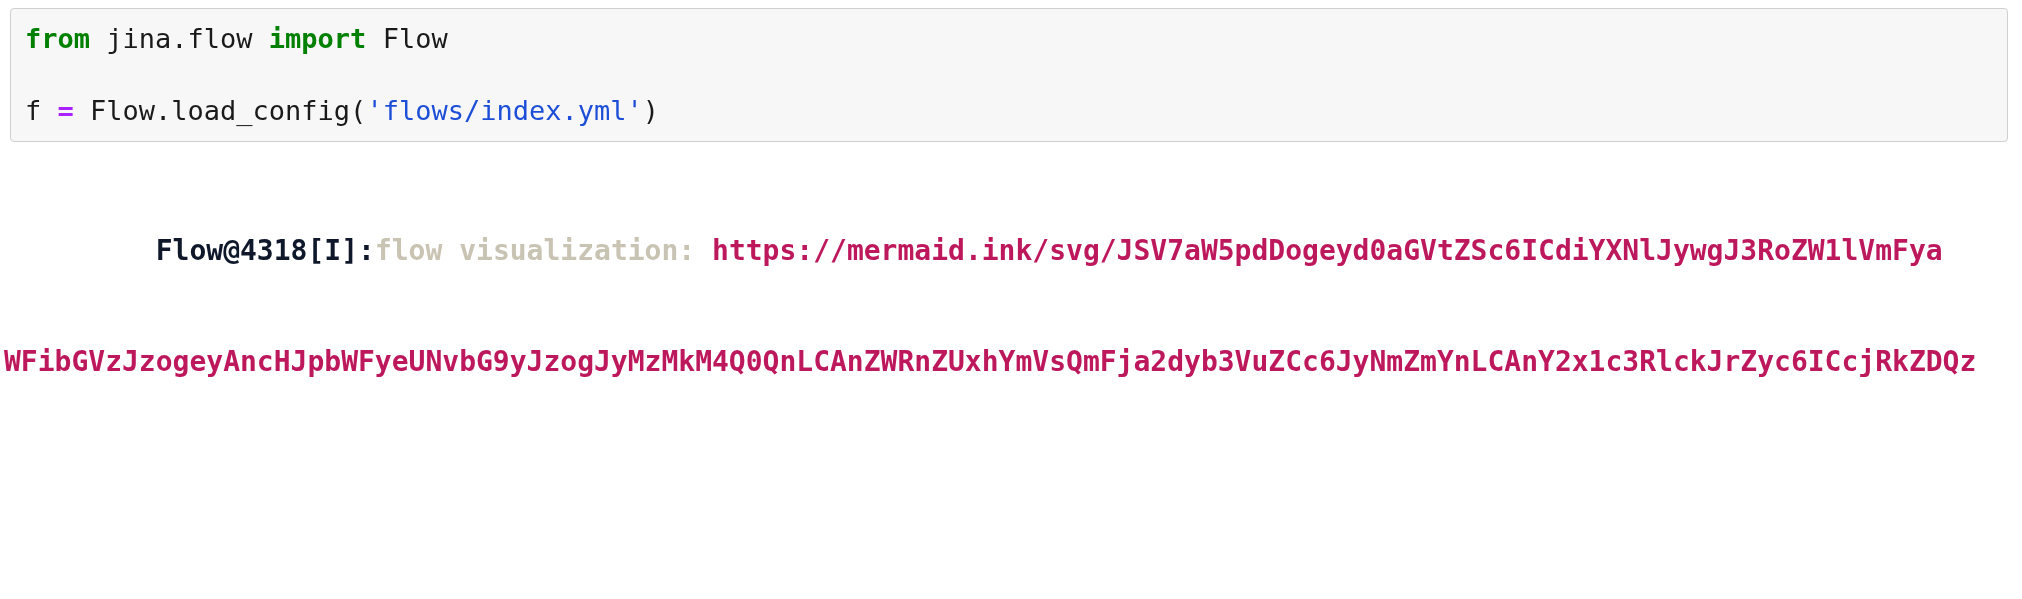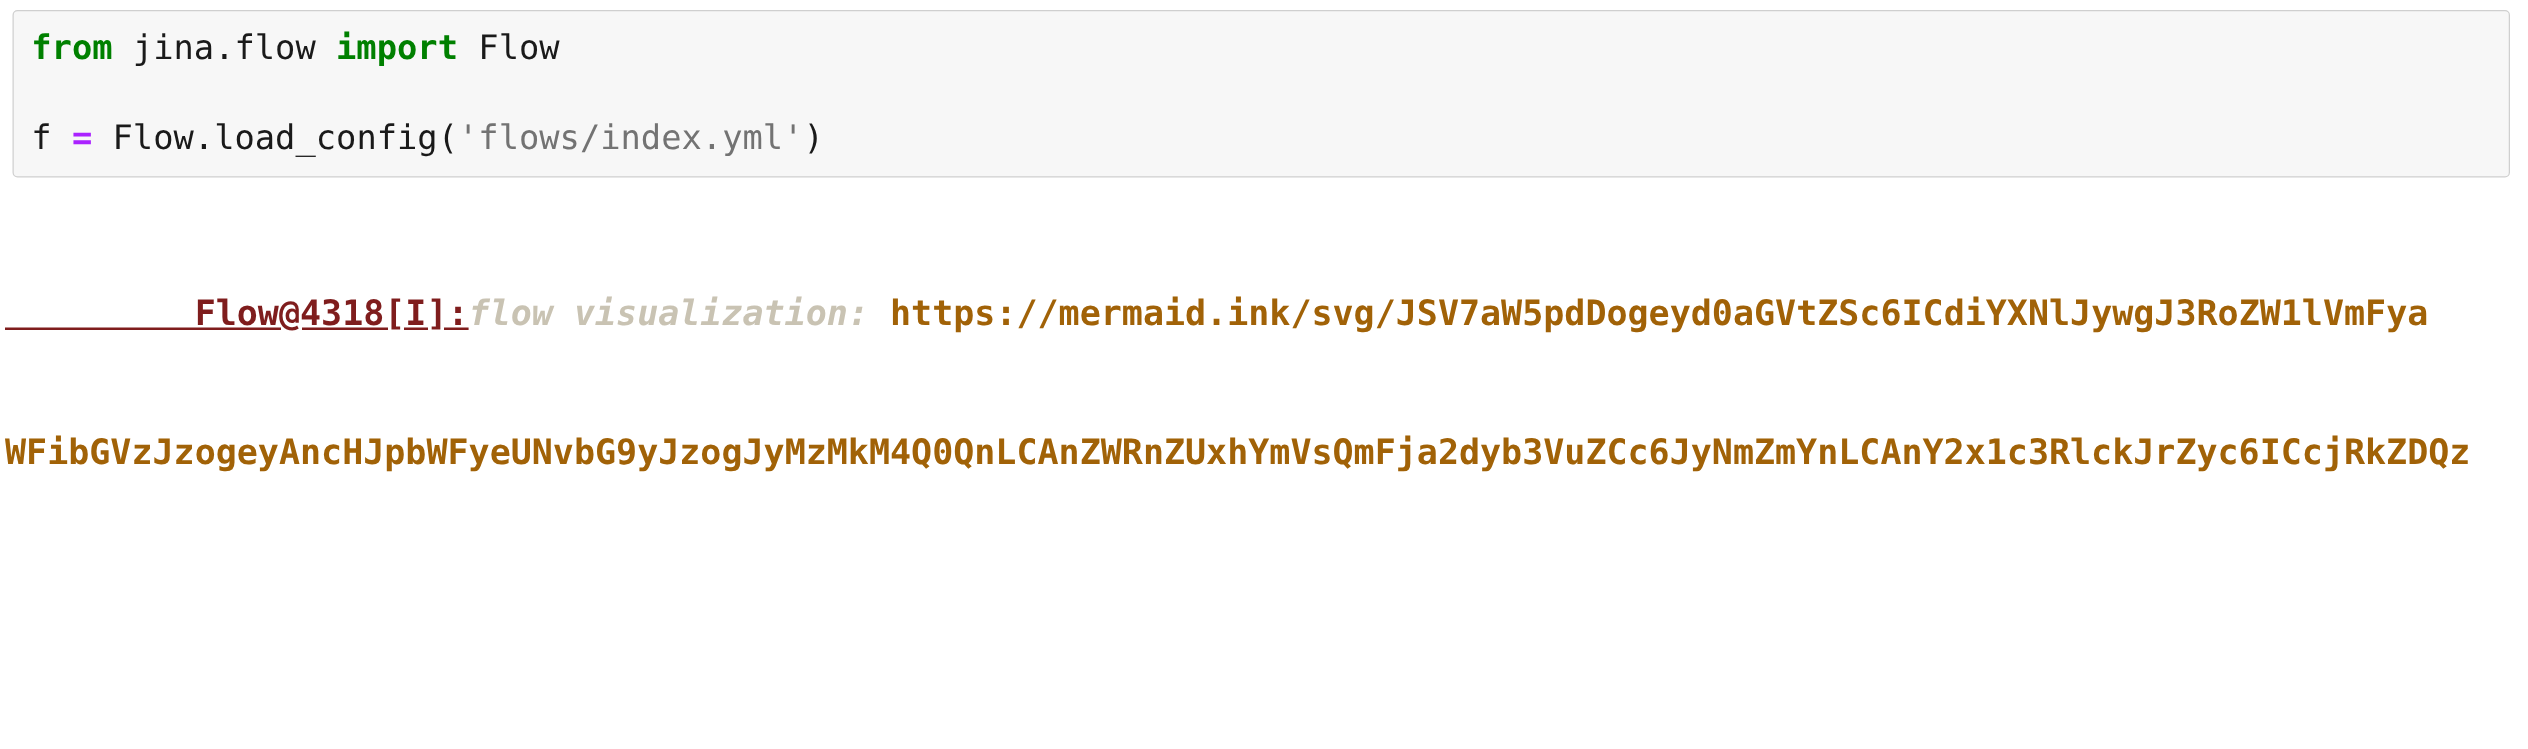--- a/index.html
+++ b/index.html
@@ -16,35 +16,35 @@
   }
   .code-line {
     font-family:"DejaVu Sans Mono", monospace;
     font-size:27px;
     line-height:36px;
     color:#1a1a1a;
     white-space:pre;
   }
   .tok-kw  { color:#008000; font-weight:bold; }
   .tok-op  { color:#AA22FF; font-weight:bold; }
-  .tok-str { color:#737373; }
+  .tok-str { color:#1d4ed8; }
   .tok-pl  { color:#1a1a1a; }
 
   
   .output {
     margin:16px 0 0 4px;
     font-family:"DejaVu Sans Mono", monospace;
     font-size:28px;
     line-height:37px;
     font-weight:bold;
     white-space:pre;
   }
-  .log-prefix { color:#7f1d1d;text-decoration:underline; }
-  .log-label  { color:#C9C3B3;font-style:italic; }
-  .url        { color:#a16207; text-decoration:none; cursor:pointer; }
+  .log-prefix { color:#0f172a; }
+  .log-label  { color:#C9C3B3; }
+  .url        { color:#be185d; text-decoration:none; cursor:pointer; }
 </style>
 </head>
 <body>
 
 <div class="code-cell">
   <div id="code-pre">
       <div class="code-line"><span class="tok-kw">from</span><span class="tok-pl"> jina.flow </span><span class="tok-kw">import</span><span class="tok-pl"> Flow</span></div>
       <div class="code-line">&nbsp;</div>
       <div class="code-line"><span class="tok-pl">f </span><span class="tok-op">=</span><span class="tok-pl"> Flow.load_config(</span><span class="tok-str">'flows/index.yml'</span><span class="tok-pl">)</span></div>
     </div>

